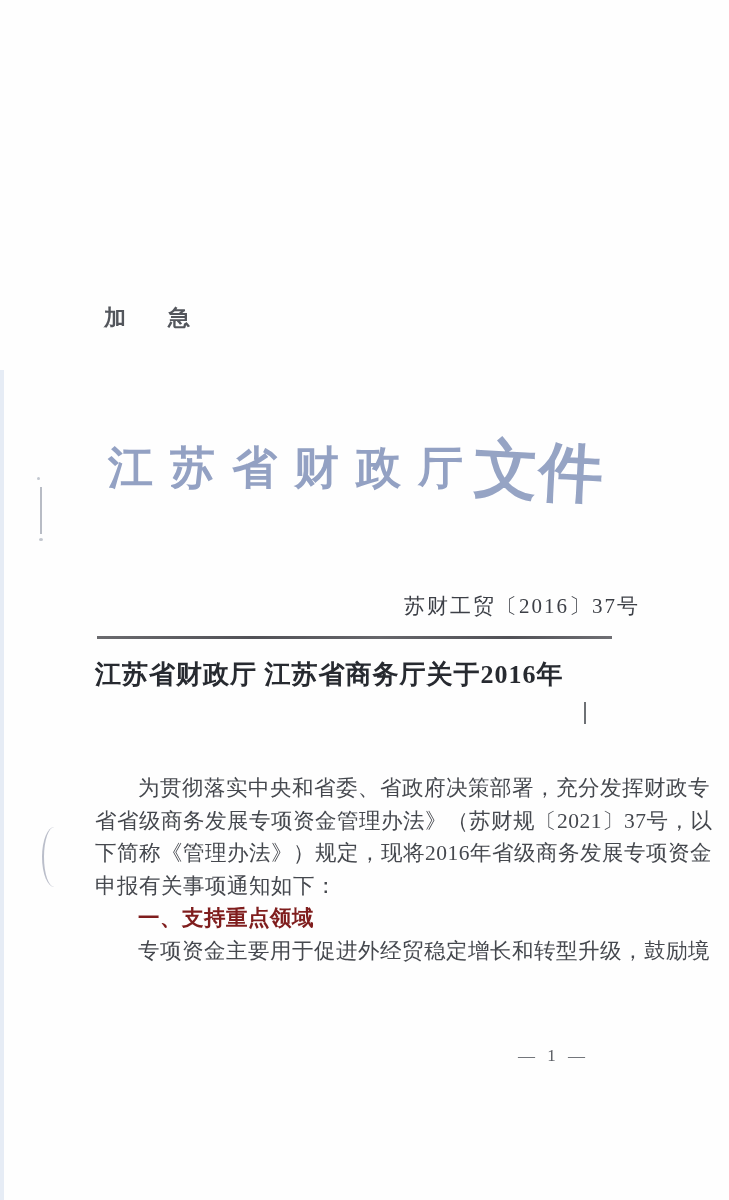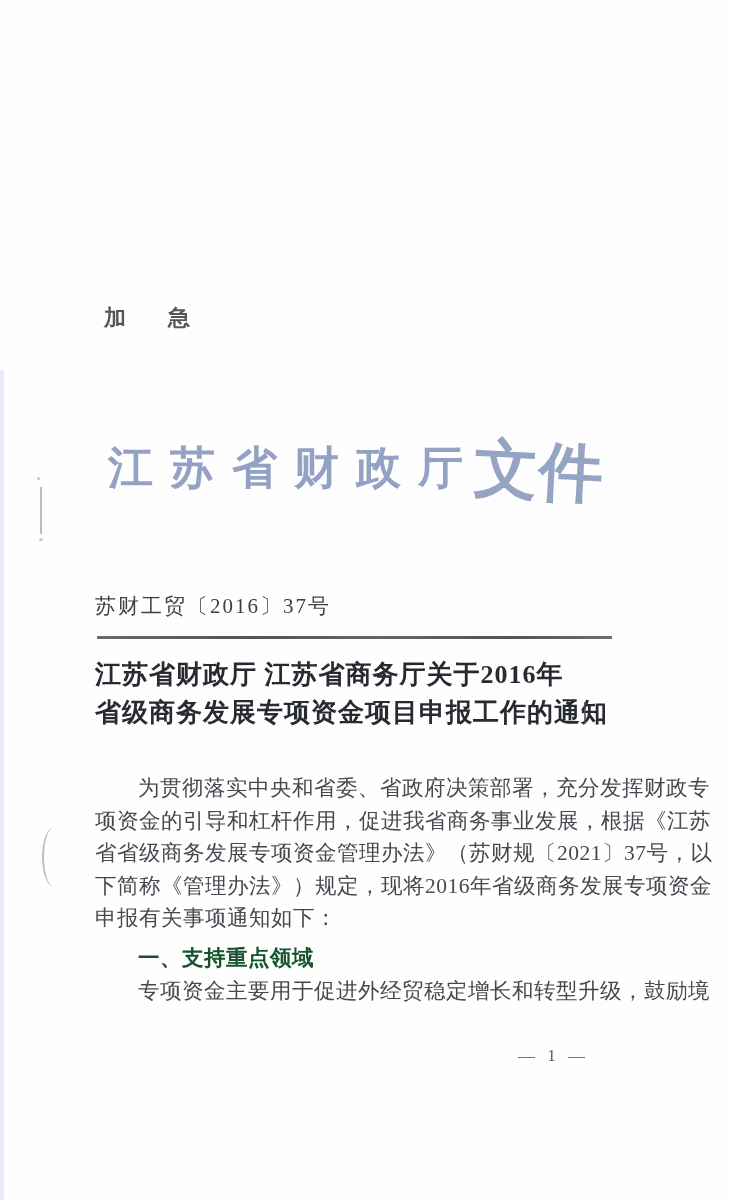--- a/index.html
+++ b/index.html
@@ -29,21 +29,21 @@
   }
   .letterhead-line1{top:410px;}
   .letterhead-line2{top:480px;}
   .doc-word{
     position:absolute;left:474px;top:428px;
     font-size:64px;font-weight:bold;letter-spacing:1px;
     transform:rotate(3deg);opacity:.85;white-space:nowrap;
   }
   .ref-number{
     position:absolute;left:95px;top:592px;width:545px;
-    text-align:left;font-size:21px;color:#3c3f46;
+    text-align:right;font-size:21px;color:#3c3f46;
     letter-spacing:2px;
   }
   .rule{
     position:absolute;left:97px;top:636px;width:515px;height:3px;
     background:linear-gradient(90deg,#5a5a5e,#3e3e44 30%,#55555a 55%,#3e3e44 80%,#5f5f64);
     opacity:.9;
   }
   .doc-title{
     position:absolute;left:95px;top:656px;width:520px;
     text-align:left;font-weight:bold;font-size:26px;
@@ -55,22 +55,21 @@
   }
   .body-block{
     position:absolute;left:95px;top:772px;width:524px;
     font-size:21.5px;line-height:32.6px;color:#45484e;
     letter-spacing:0.5px;
   }
   .body-line{white-space:nowrap;}
   .indent{padding-left:43px;}
   .section-heading{
     font-family:Liberation Serif, serif;
-    font-weight:bold;color:#14532d;
-    margin-top:7px;
+    font-weight:bold;color:#7f1d1d;
   }
   .page-number{
     position:absolute;left:518px;top:1046px;
     font-size:17px;color:#5b5e64;letter-spacing:4px;white-space:nowrap;
   }
   
   .staple-mark{
     position:absolute;left:40px;top:487px;width:2px;height:47px;
     background:#9aa0ad;opacity:.7;
   }
@@ -102,28 +101,26 @@
 
 
   <div class="doc-word" style="color: rgb(133, 149, 187);">文件</div>
 
   <div class="ref-number">苏财工贸〔2016〕37号</div>
 
   <div class="rule"></div>
 
   <div class="doc-title">
     <div>江苏省财政厅 江苏省商务厅关于2016年</div>
-    <div>省级商务发展专项资金项目申报工作的通知</div>
   </div>
 
   <div class="title-artifact"></div>
 
   <div class="body-block">
     <div class="body-line indent">为贯彻落实中央和省委、省政府决策部署，充分发挥财政专</div>
-    <div class="body-line">项资金的引导和杠杆作用，促进我省商务事业发展，根据《江苏</div>
     <div class="body-line">省省级商务发展专项资金管理办法》（苏财规〔2021〕37号，以</div>
     <div class="body-line">下简称《管理办法》）规定，现将2016年省级商务发展专项资金</div>
     <div class="body-line">申报有关事项通知如下：</div>
     <div class="body-line indent section-heading">一、支持重点领域</div>
     <div class="body-line indent">专项资金主要用于促进外经贸稳定增长和转型升级，鼓励境</div>
   </div>
 
   <div class="page-number">— 1 —</div>
 
   <div class="staple-mark"></div>

